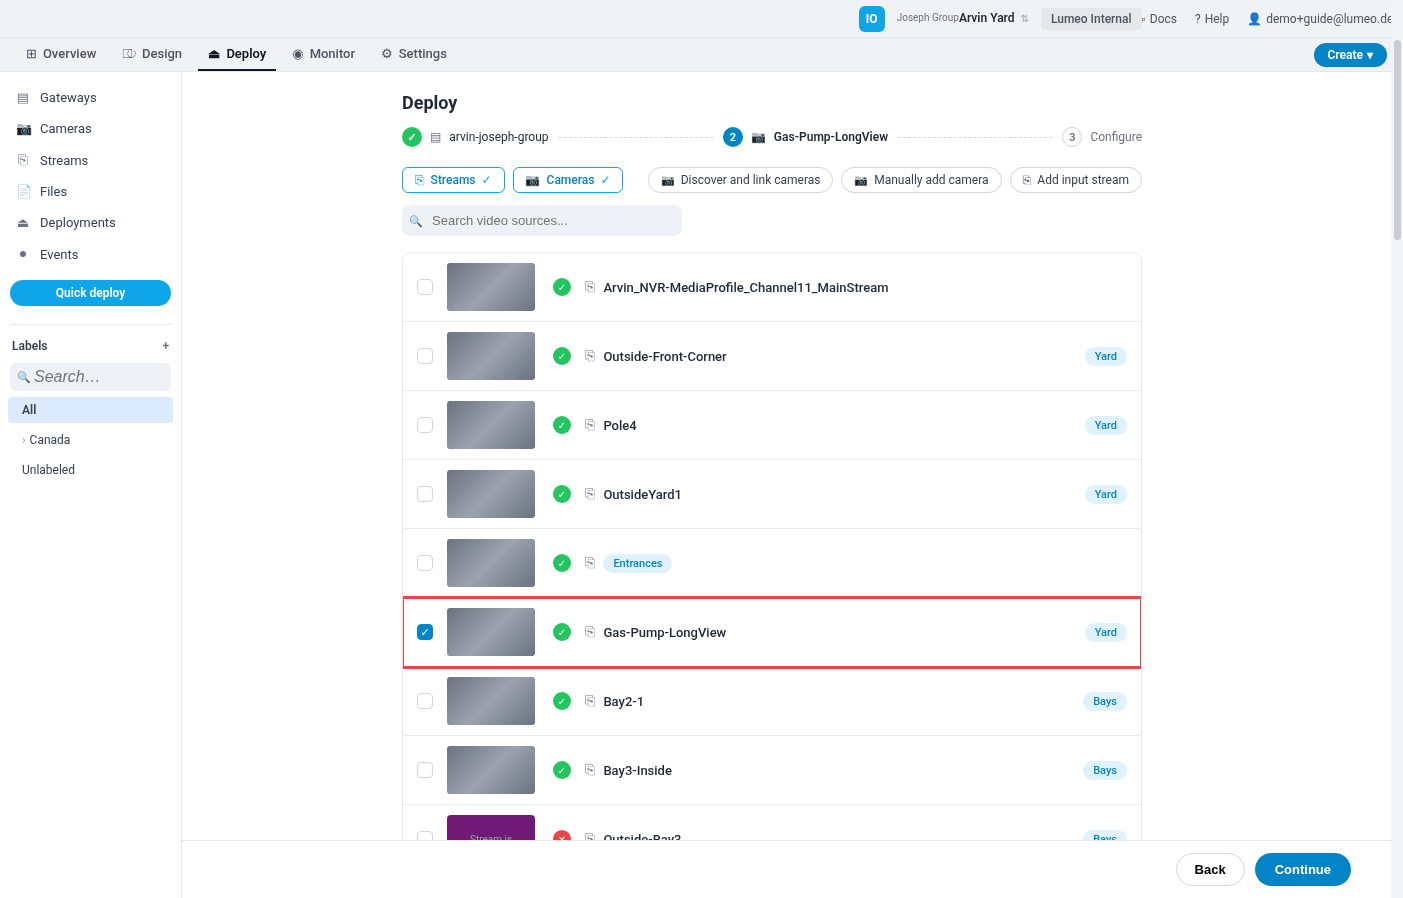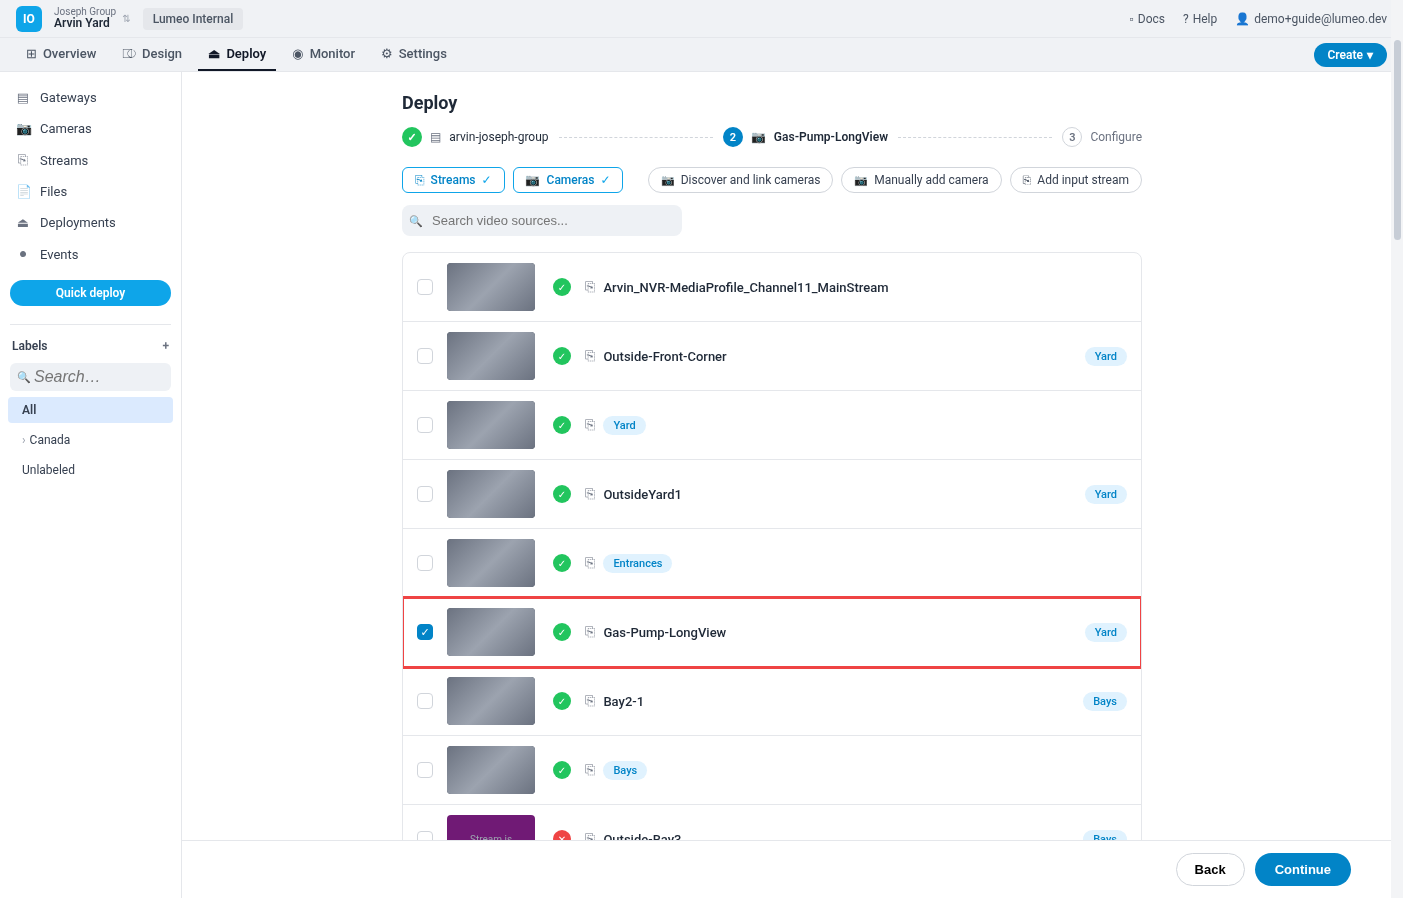--- a/index.html
+++ b/index.html
@@ -1,22 +1,22 @@
 <!DOCTYPE html>
 <html><head>
 <meta charset="utf-8">
 <style>
 * { box-sizing: border-box; margin: 0; padding: 0; }
 body { font-family: -apple-system, BlinkMacSystemFont, "Segoe UI", Roboto, sans-serif; font-size: 13px; color: #1f2937; background: #f5f6f8; }
 
 
-.top-header { display: flex; align-items: center; justify-content: space-between; padding: 8px 16px; background: #f0f2f5; border-bottom: 1px solid #e5e7eb; height: 38px; }
+.top-header { display: flex; align-items: center; justify-content: flex-end; padding: 8px 4px; background: #f0f2f5; border-bottom: 1px solid #e5e7eb; height: 38px; }
 .top-left { display: flex; align-items: center; gap: 12px; }
 .logo-box { width: 26px; height: 26px; background: #0ea5e9; border-radius: 6px; display:flex; align-items:center; justify-content:center; color:white; font-weight:bold; font-size:12px;}
-.org-selector { display:flex; flex-direction:column; line-height:1.1; }
+.org-selector { display:flex; flex-direction:row; line-height:1.1; }
 .org-group { font-size: 10px; color:#6b7280; }
 .org-name { font-size: 12px; font-weight: 600; }
 .org-wrap { display:flex; align-items:center; gap:6px;}
 .org-caret { color:#9ca3af; font-size:10px; cursor:pointer;}
 .internal-pill { background:#e5e7eb; padding:4px 10px; border-radius:4px; font-size:12px; color:#4b5563; font-weight:500;}
 .top-right { display:flex; align-items:center; gap:18px; font-size:12px; color:#4b5563;}
 .top-right .item { display:flex; align-items:center; gap:4px; cursor:pointer;}
 
 
 .nav-tabs { display:flex; align-items:center; justify-content:space-between; padding: 0 16px; background:#f0f2f5; border-bottom:1px solid #e5e7eb; height:34px;}
@@ -279,20 +279,21 @@
             <span class="tag">Yard</span>
           </div>
           <div class="row">
             <div class="cb"></div>
             <div class="thumb">
               <div class="thumb-grad"></div>
               <div class="play">▶</div>
             </div>
             <div class="status-dot ok">✓</div>
             <span class="stream-ico">⎘</span>
+            <span class="row-name">Pole4</span>
             <span class="tag">Yard</span>
           </div>
           <div class="row">
             <div class="cb"></div>
             <div class="thumb">
               <div class="thumb-grad"></div>
               <div class="play">▶</div>
             </div>
             <div class="status-dot ok">✓</div>
             <span class="stream-ico">⎘</span>
@@ -332,20 +333,21 @@
             <span class="tag">Bays</span>
           </div>
           <div class="row">
             <div class="cb"></div>
             <div class="thumb">
               <div class="thumb-grad"></div>
               <div class="play">▶</div>
             </div>
             <div class="status-dot ok">✓</div>
             <span class="stream-ico">⎘</span>
+            <span class="row-name">Bay3-Inside</span>
             <span class="tag">Bays</span>
           </div>
           <div class="row">
             <div class="cb"></div>
             <div class="thumb noimg">Stream is</div>
             <div class="status-dot err">✕</div>
             <span class="stream-ico">⎘</span>
             <span class="row-name">Outside-Bay3</span>
             <span class="tag">Bays</span>
           </div>

